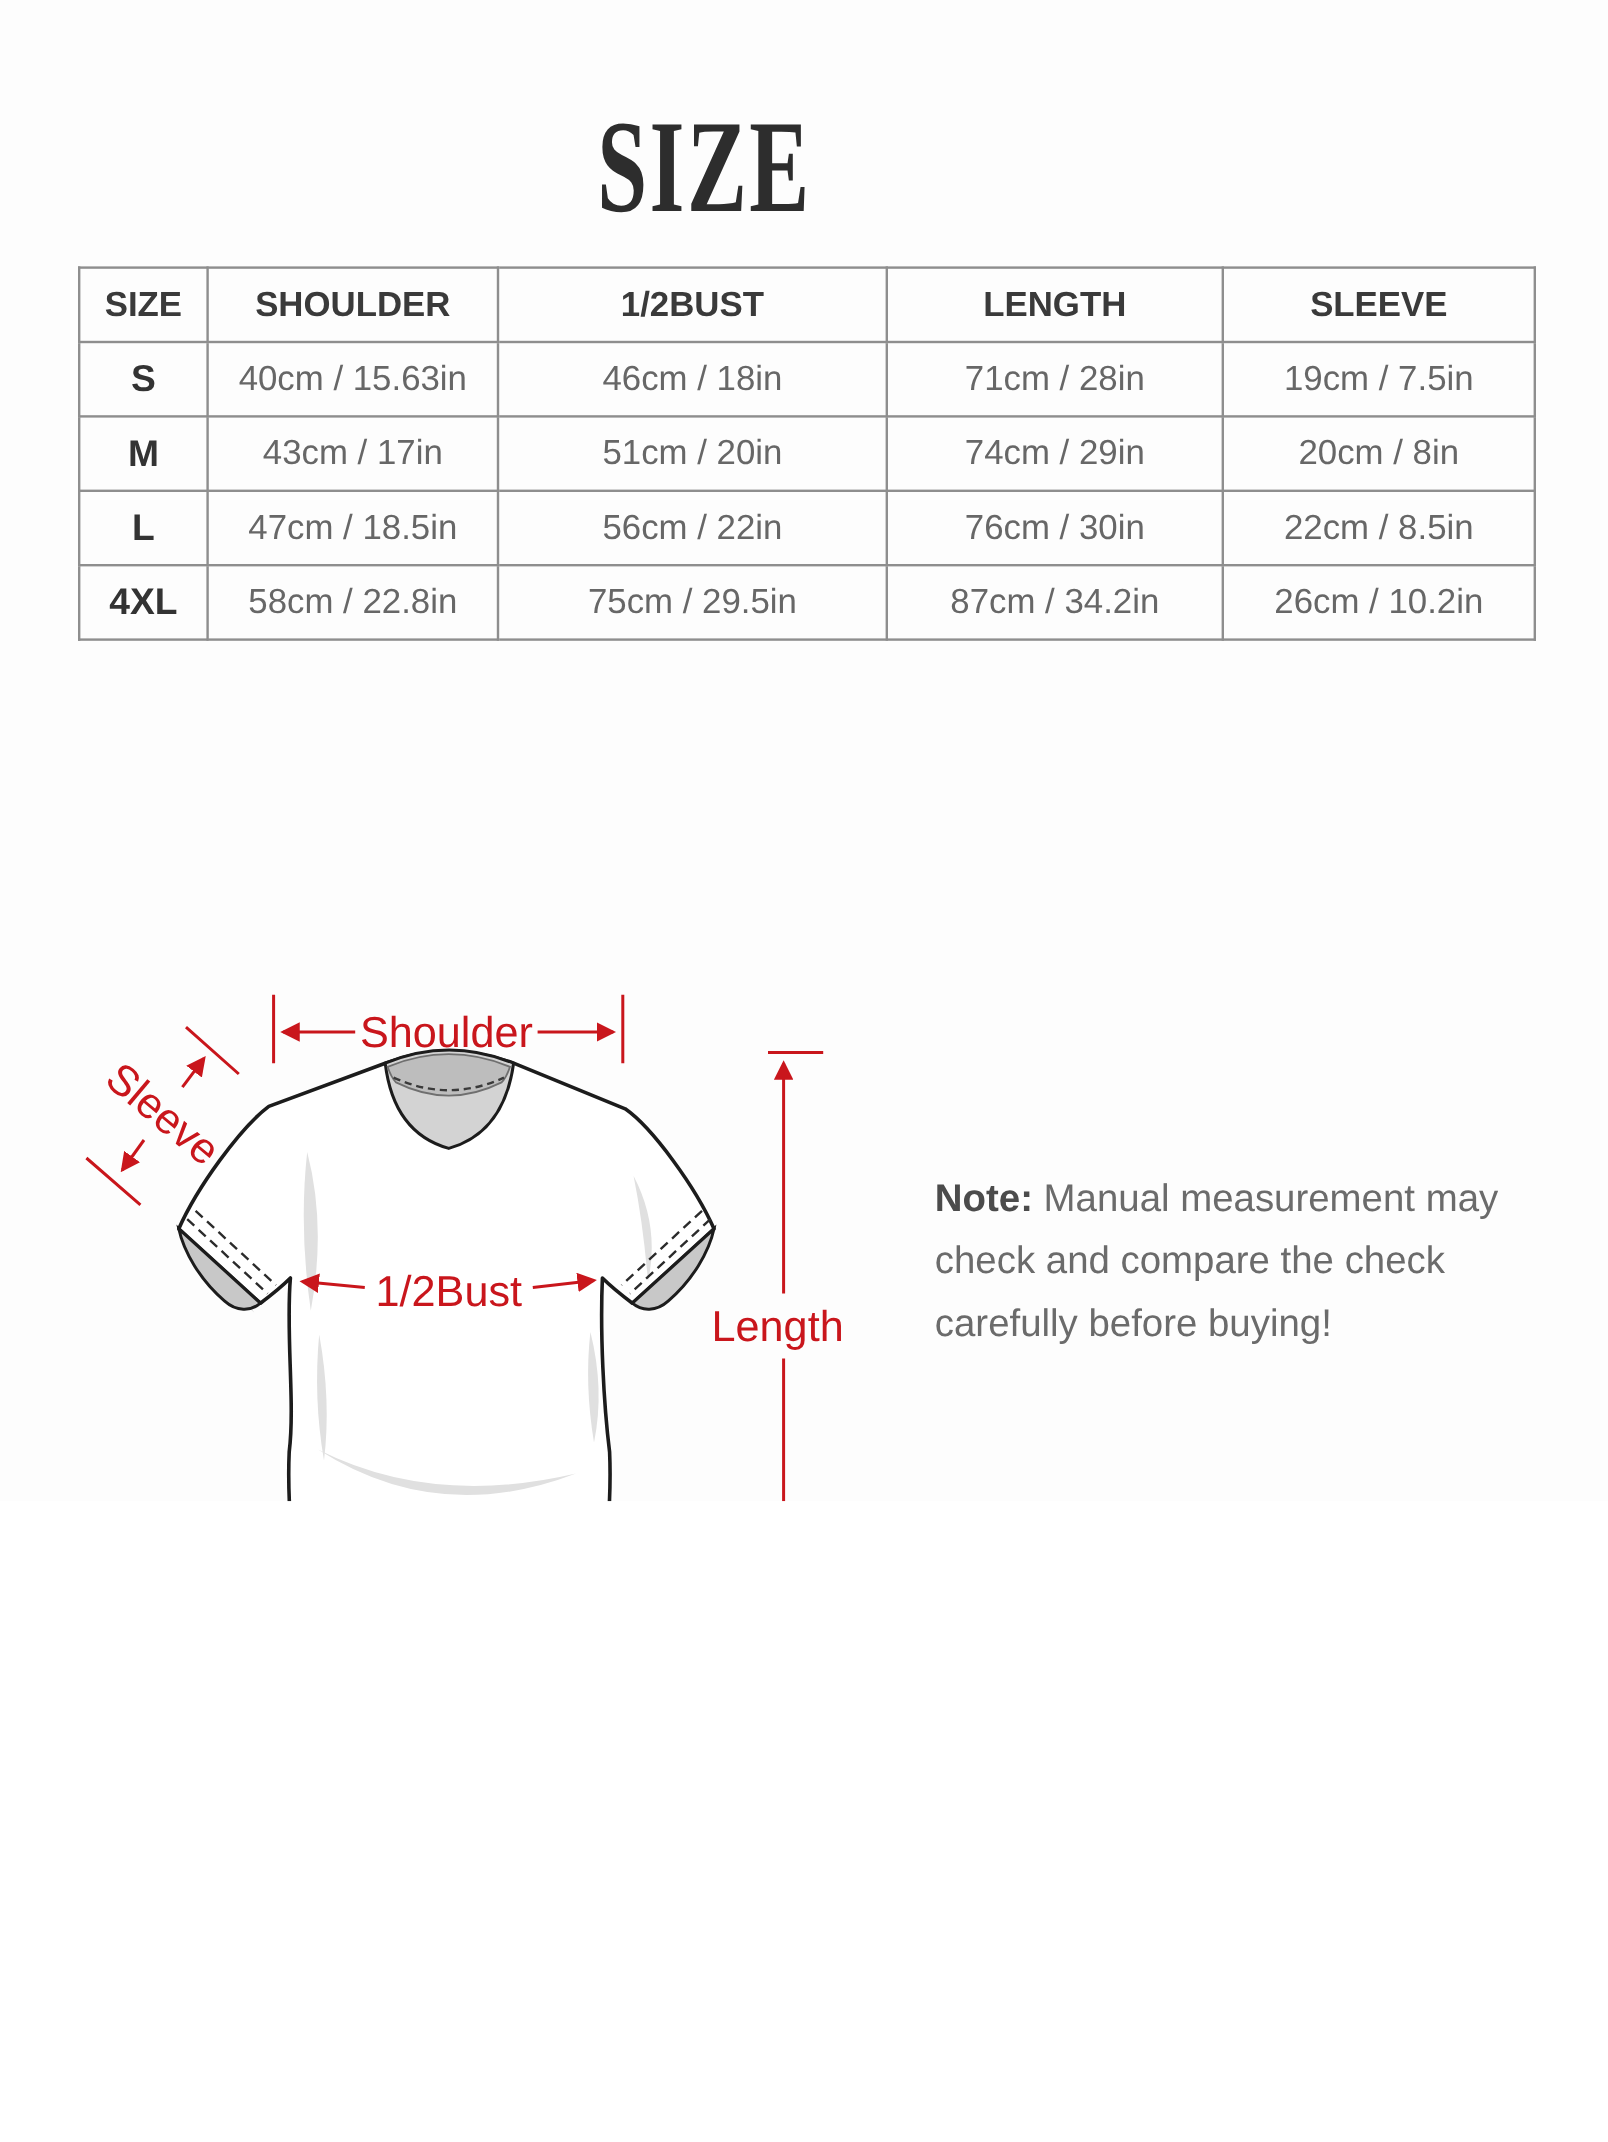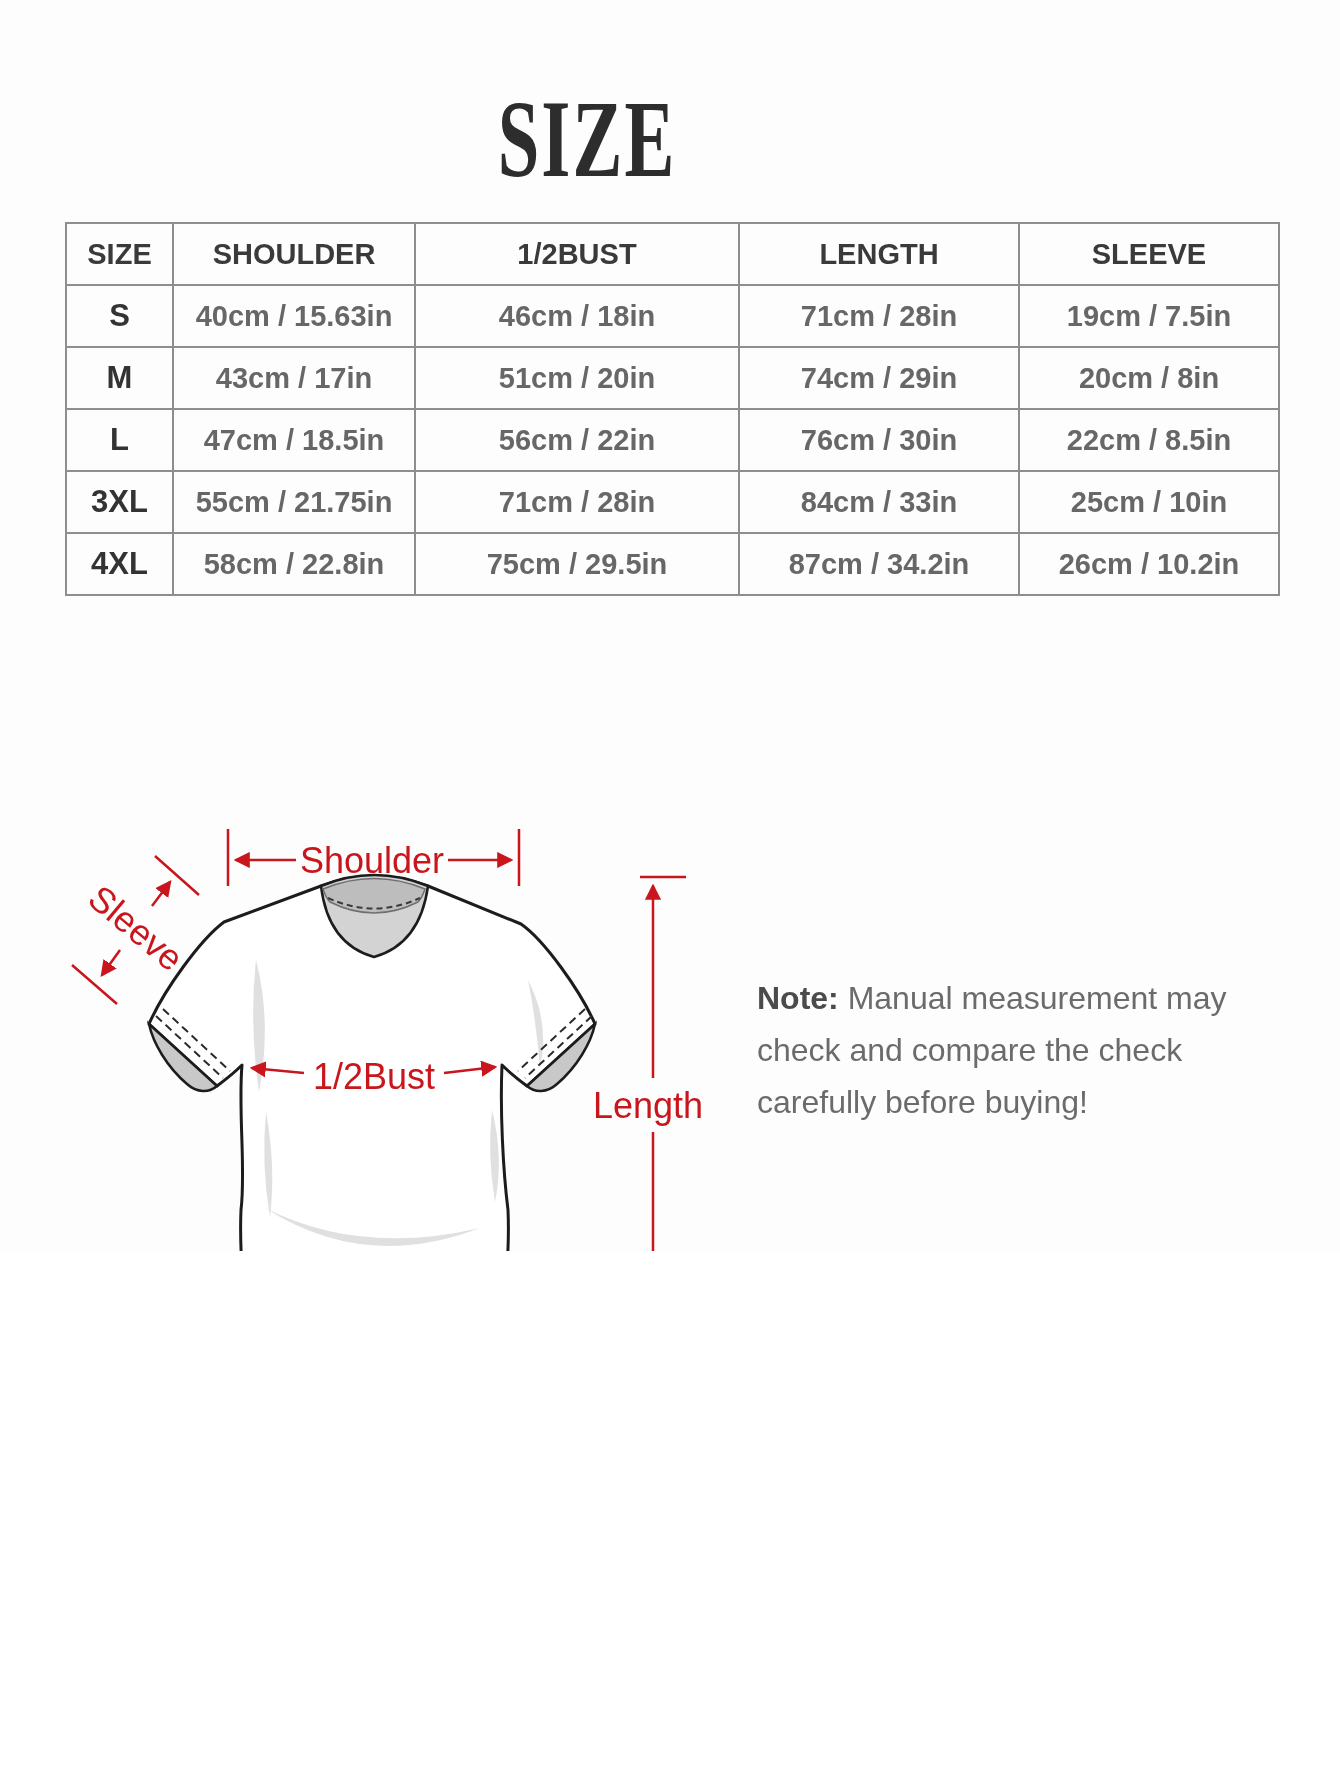--- a/index.html
+++ b/index.html
@@ -19,29 +19,29 @@
     position:absolute; left:65px; top:222px;
     border-collapse:collapse; table-layout:fixed;
     background:#fdfdfd;
   }
   .size-table th, .size-table td {
     border:2px solid #8e8e8e; height:60px;
     text-align:center; vertical-align:middle; padding:0;
     white-space:nowrap; overflow:hidden;
   }
   .size-table th { font-size:29px; font-weight:bold; color:#3a3a3a; }
-  .size-table td { font-size:29px; font-weight:bold; color:#676767; }
+  .size-table td { font-size:29px; font-weight:normal; color:#676767; }
   .size-table td.size-col { font-size:31px; font-weight:bold; color:#333333; }
   .diagram-svg { position:absolute; left:60px; top:810px; width:660px; height:580px; }
   .diagram-svg text {
     font-family:"Liberation Sans", sans-serif;
     font-size:36px; fill:#c9161c;
   }
   .note-block {
-    position:absolute; left:757px; top:972px; width:520px;
+    position:absolute; left:779px; top:972px; width:520px;
     font-size:32px; line-height:52px; color:#6b6b6b;
   }
   .note-label { font-weight:bold; color:#4b4b4b; }
 </style>
 </head>
 <body>
 
 <div class="page">
 
   <div class="page-title">SIZE</div>
@@ -77,27 +77,20 @@
         <td>51cm / 20in</td>
         <td>74cm / 29in</td>
         <td>20cm / 8in</td>
       </tr>
       <tr>
         <td class="size-col">L</td>
         <td>47cm / 18.5in</td>
         <td>56cm / 22in</td>
         <td>76cm / 30in</td>
         <td>22cm / 8.5in</td>
-      </tr>
-      <tr>
-        <td class="size-col">3XL</td>
-        <td>55cm / 21.75in</td>
-        <td>71cm / 28in</td>
-        <td>84cm / 33in</td>
-        <td>25cm / 10in</td>
       </tr>
       <tr>
         <td class="size-col">4XL</td>
         <td>58cm / 22.8in</td>
         <td>75cm / 29.5in</td>
         <td>87cm / 34.2in</td>
         <td>26cm / 10.2in</td>
       </tr>
     </tbody>
   </table>

